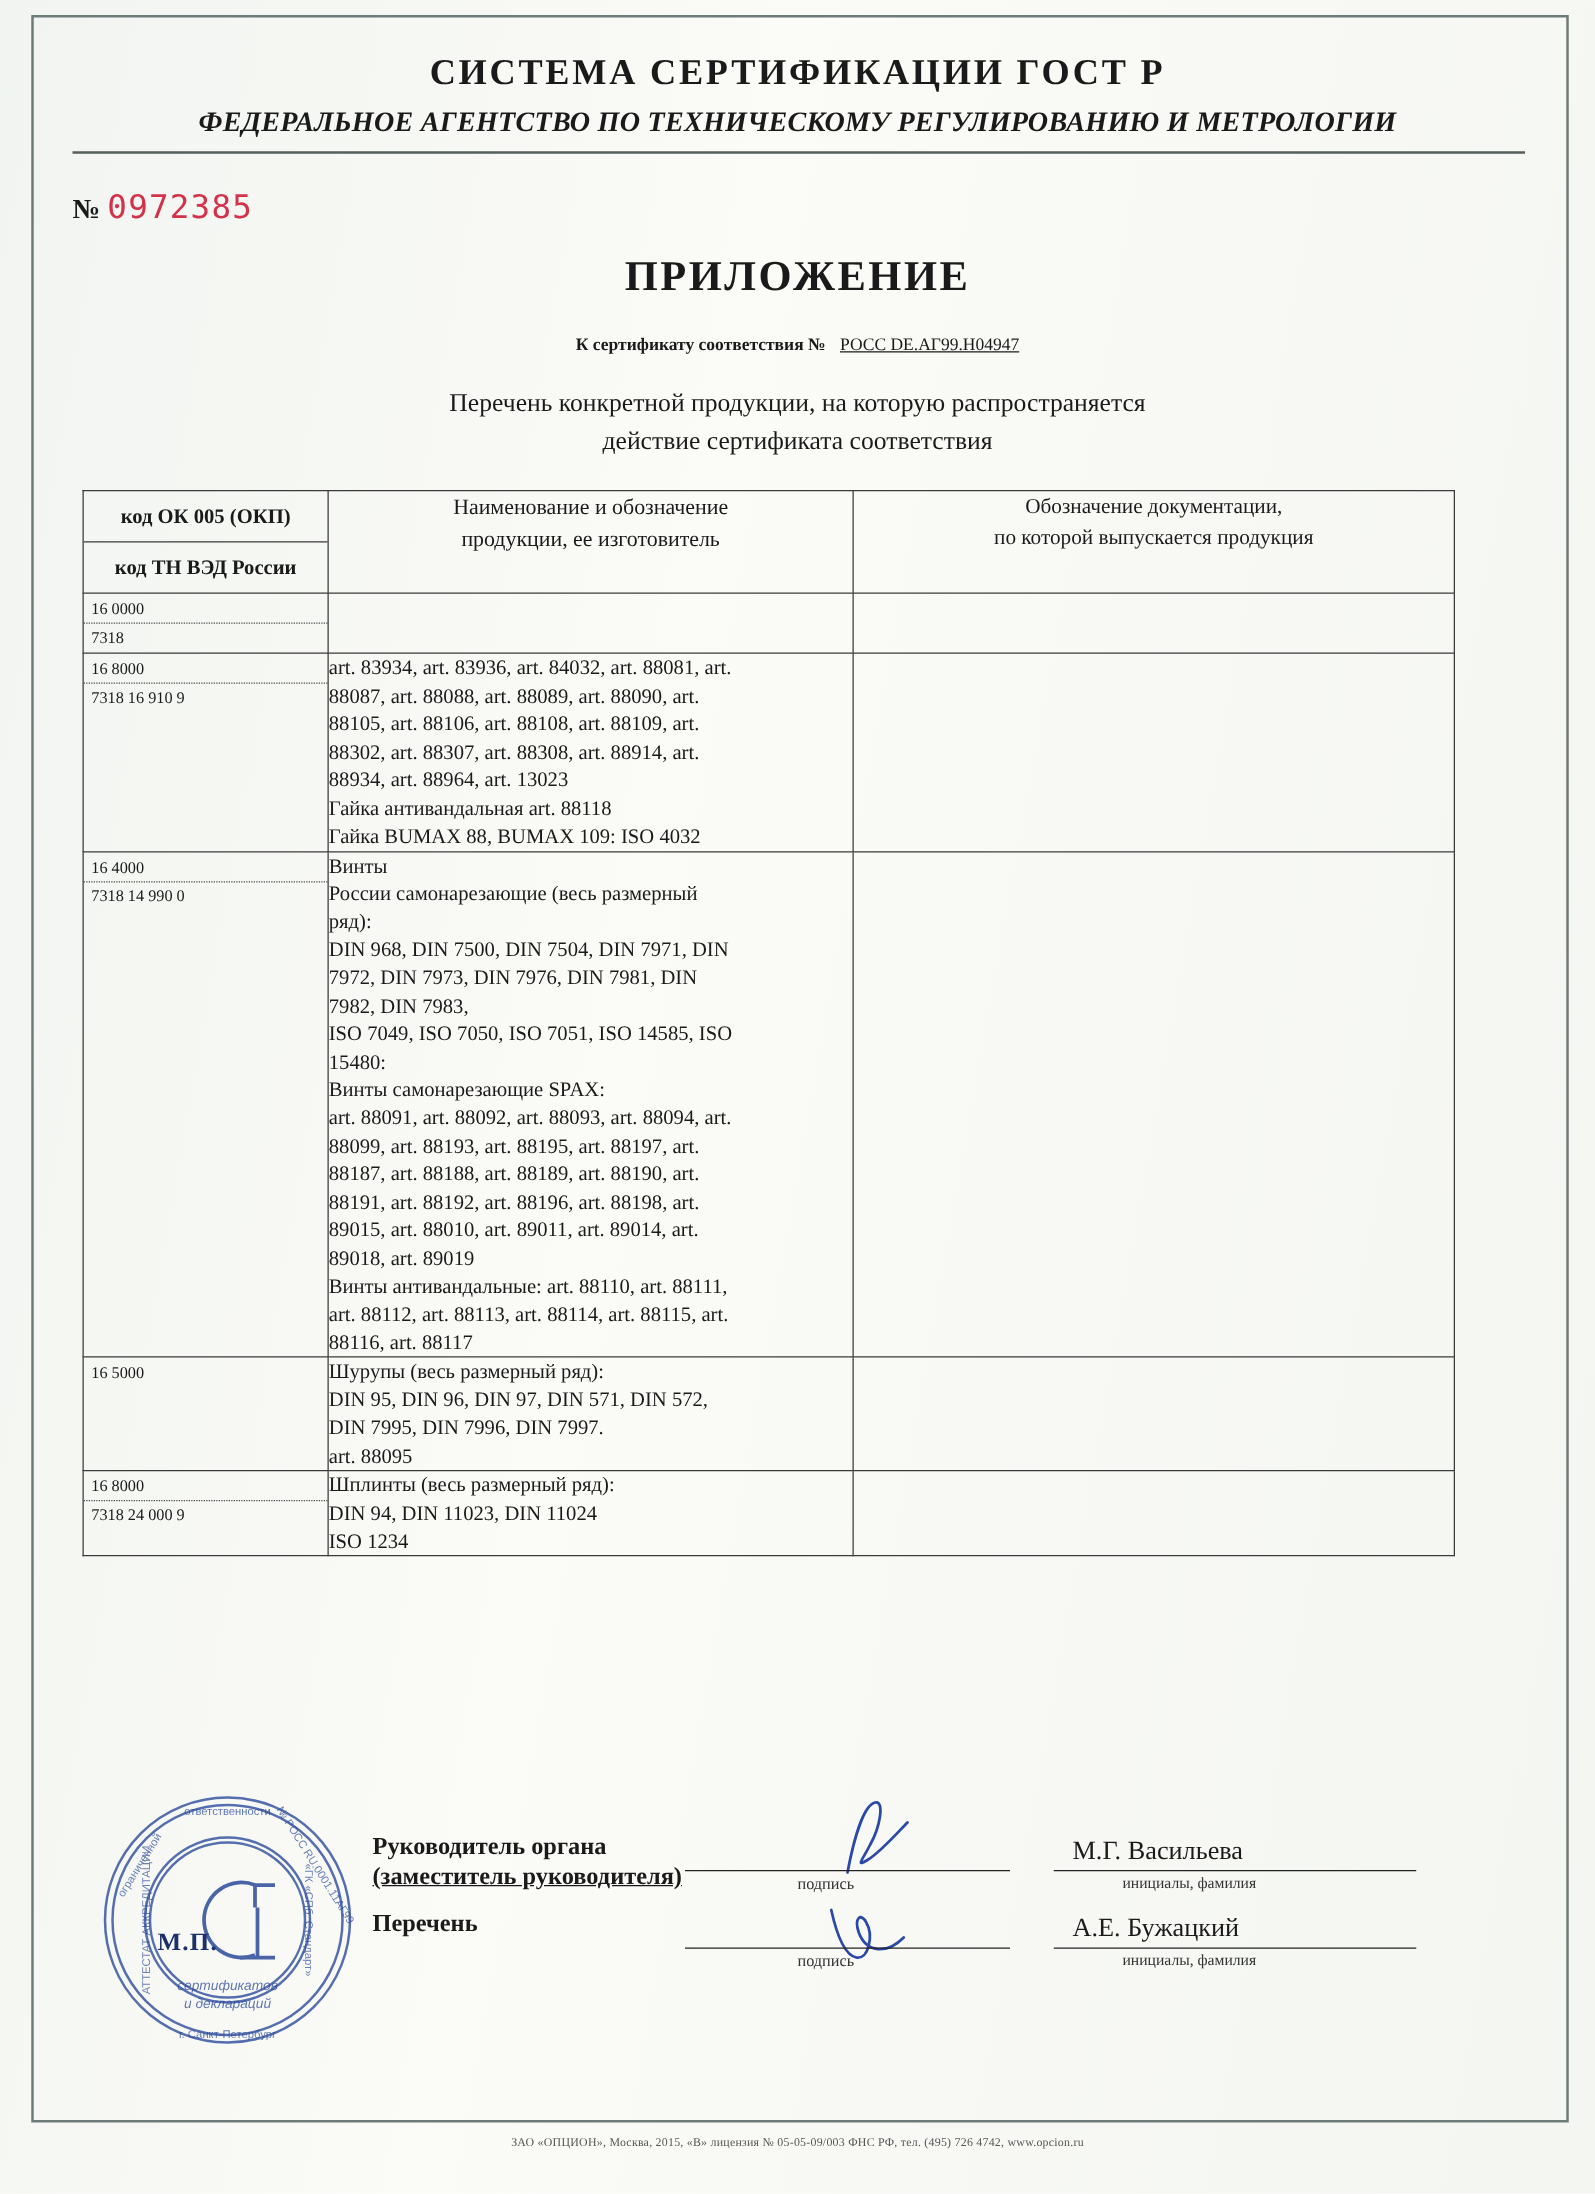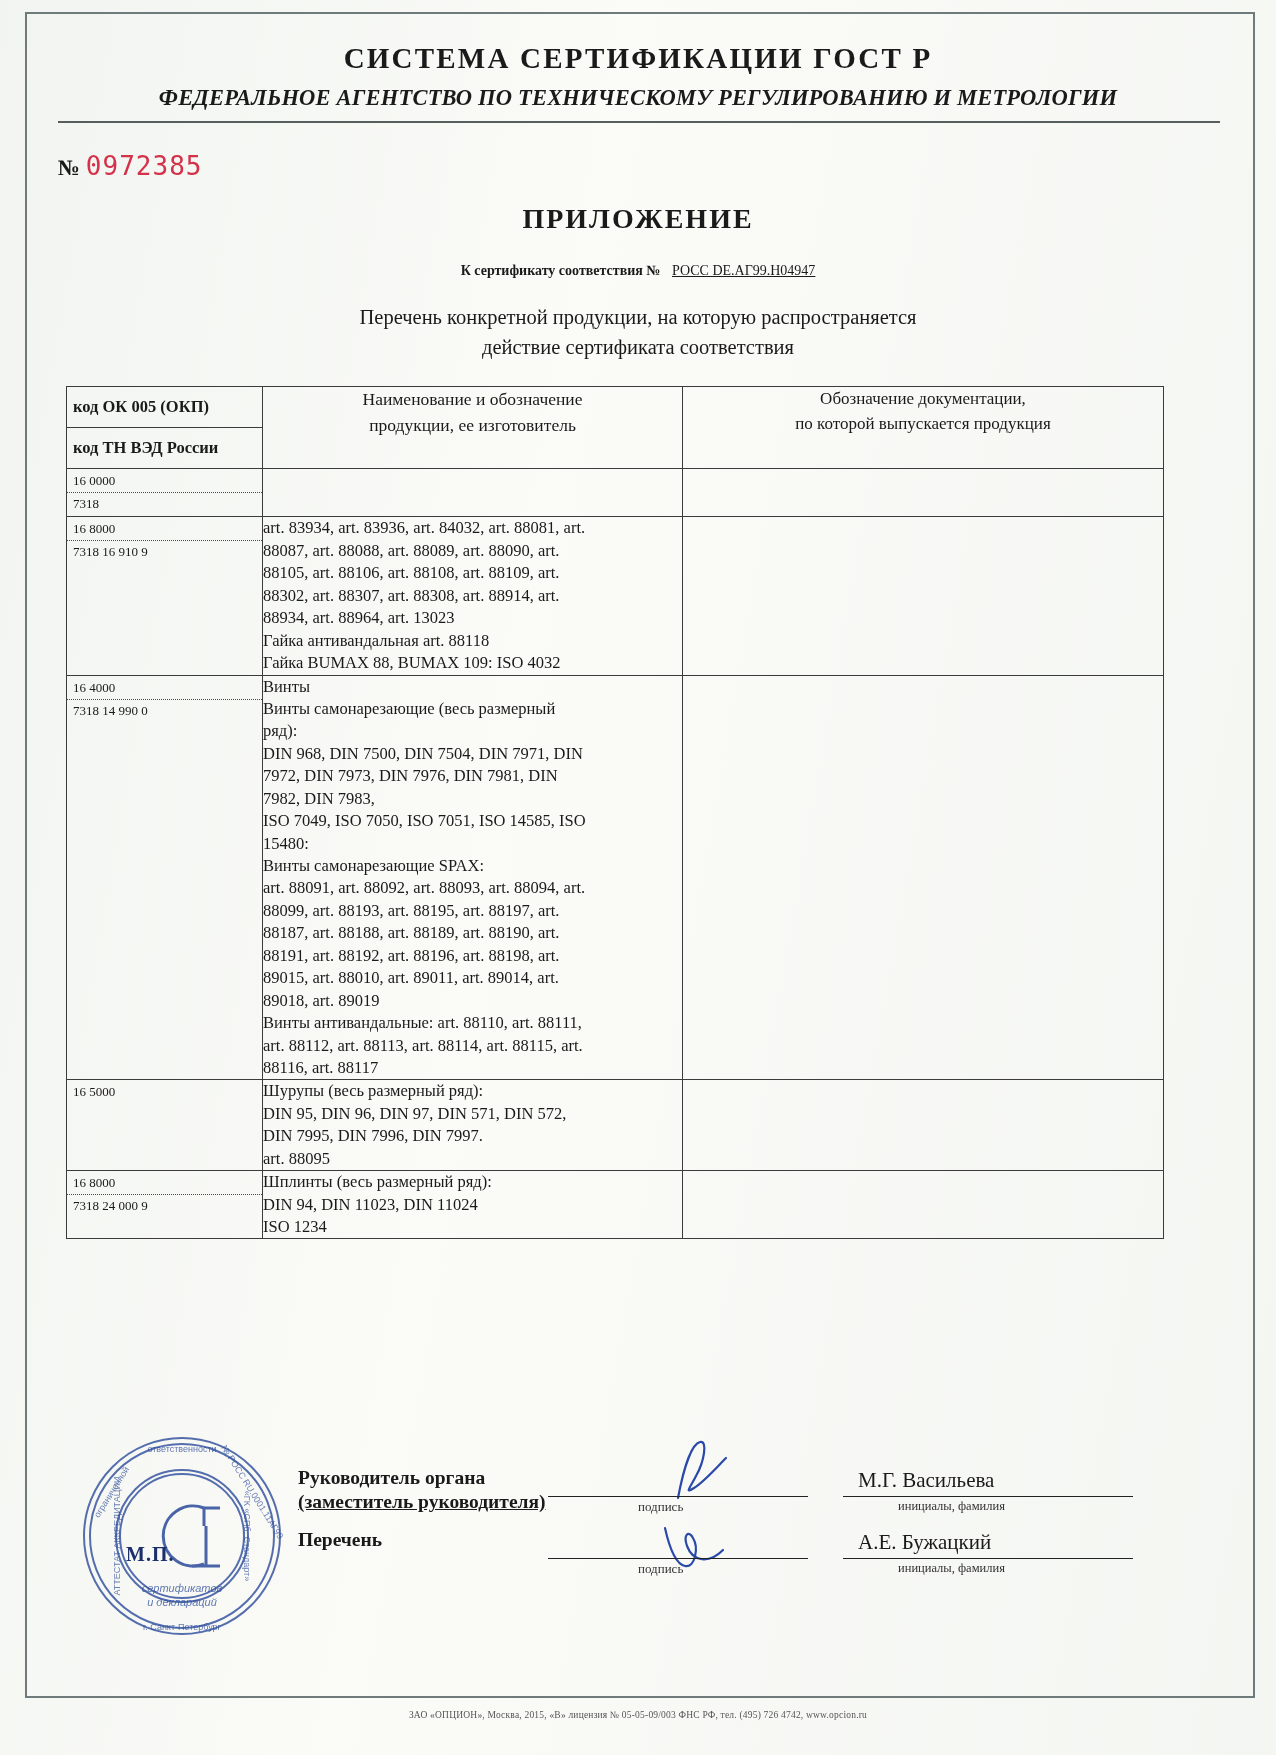--- a/index.html
+++ b/index.html
@@ -77,21 +77,21 @@
     font-size: 22px;
   }
   .number-value {
     color: #d4314a;
     font-family: "DejaVu Sans Mono", monospace;
     font-size: 26px;
     letter-spacing: 1px;
   }
   .doc-title {
     text-align: center;
-    font-size: 28px;
+    font-size: 34px;
     font-weight: bold;
     letter-spacing: 2px;
     margin-top: 22px;
   }
   .cert-ref {
     text-align: center;
     font-size: 14px;
     font-weight: bold;
     margin-top: 28px;
   }
@@ -114,21 +114,21 @@
     margin-left: 8px;
     table-layout: fixed;
   }
   table.prod th, table.prod td {
     border: 1px solid #3b3b3b;
     vertical-align: top;
     padding: 0;
   }
   .hdr-codes {
     width: 196px;
-    text-align: left;
+    text-align: center;
     font-size: 16.5px;
     font-weight: bold;
     padding: 0;
   }
   .hdr-codes .part {
     padding: 10px 6px;
     font-size: 16.5px;
   }
   .hdr-codes .divider {
     border-bottom: 1px solid #3b3b3b;
@@ -358,21 +358,21 @@
           <td class="doccell"></td>
         </tr>
 
         <tr>
           <td class="codecell">
             <div class="c1">16 4000</div>
             <div class="c2">7318 14 990 0</div>
           </td>
           <td class="namecell">
             <p class="pline">Винты</p>
-            <p class="pline">Винты самонарезающие  (весь размерный</p>
+            <p class="pline">России самонарезающие  (весь размерный</p>
             <p class="pline">ряд):</p>
             <p class="pline">DIN 968, DIN 7500, DIN 7504, DIN 7971, DIN</p>
             <p class="pline">7972, DIN 7973, DIN 7976, DIN 7981, DIN</p>
             <p class="pline">7982, DIN 7983,</p>
             <p class="pline">ISO 7049, ISO 7050, ISO 7051, ISO 14585, ISO</p>
             <p class="pline">15480:</p>
             <p class="pline">Винты самонарезающие SPAX:</p>
             <p class="pline">art. 88091, art. 88092, art. 88093, art. 88094, art.</p>
             <p class="pline">88099, art. 88193, art. 88195, art. 88197, art.</p>
             <p class="pline">88187, art. 88188, art. 88189, art. 88190, art.</p>

